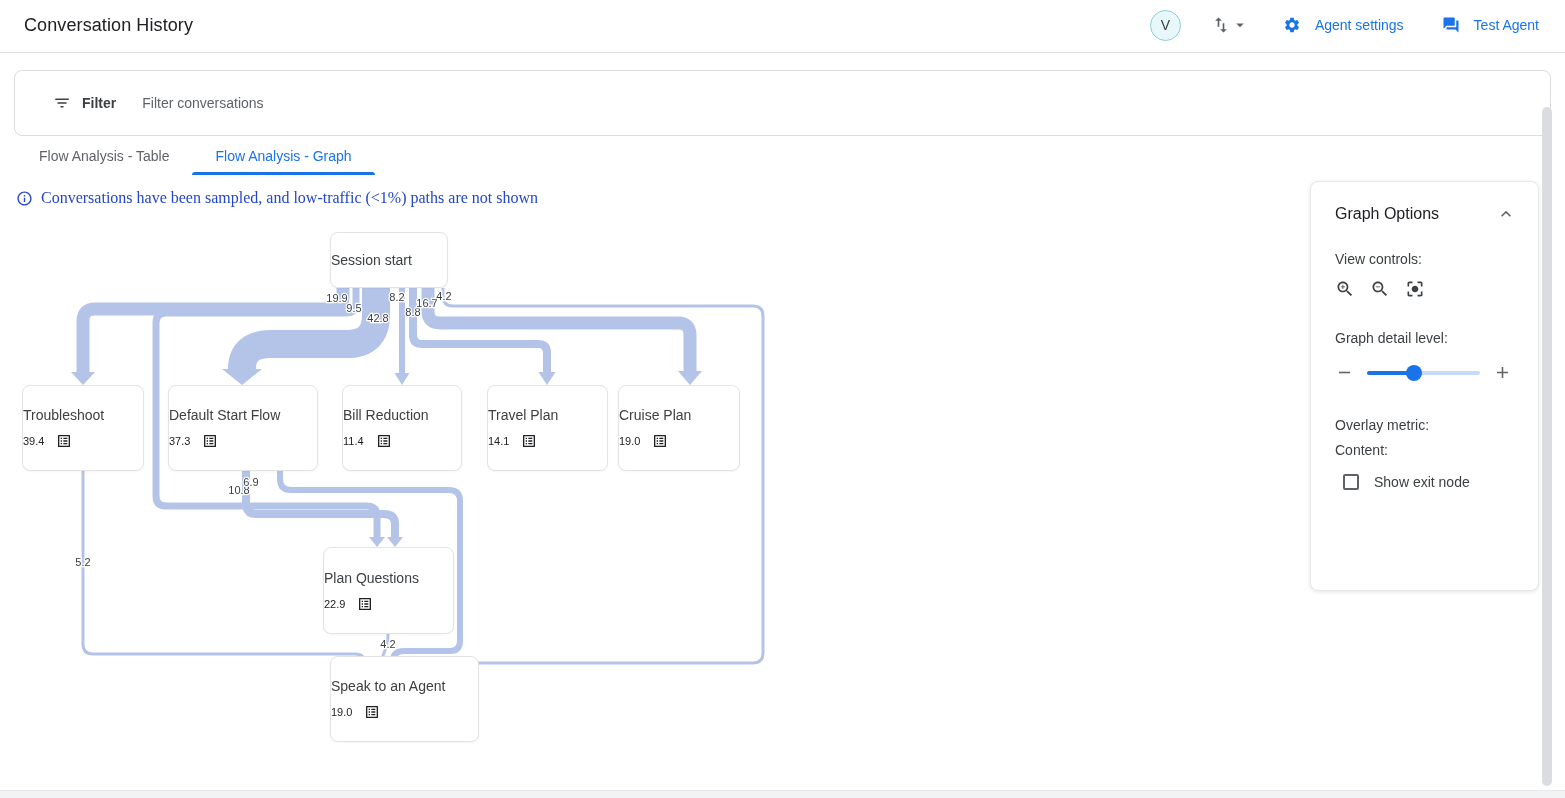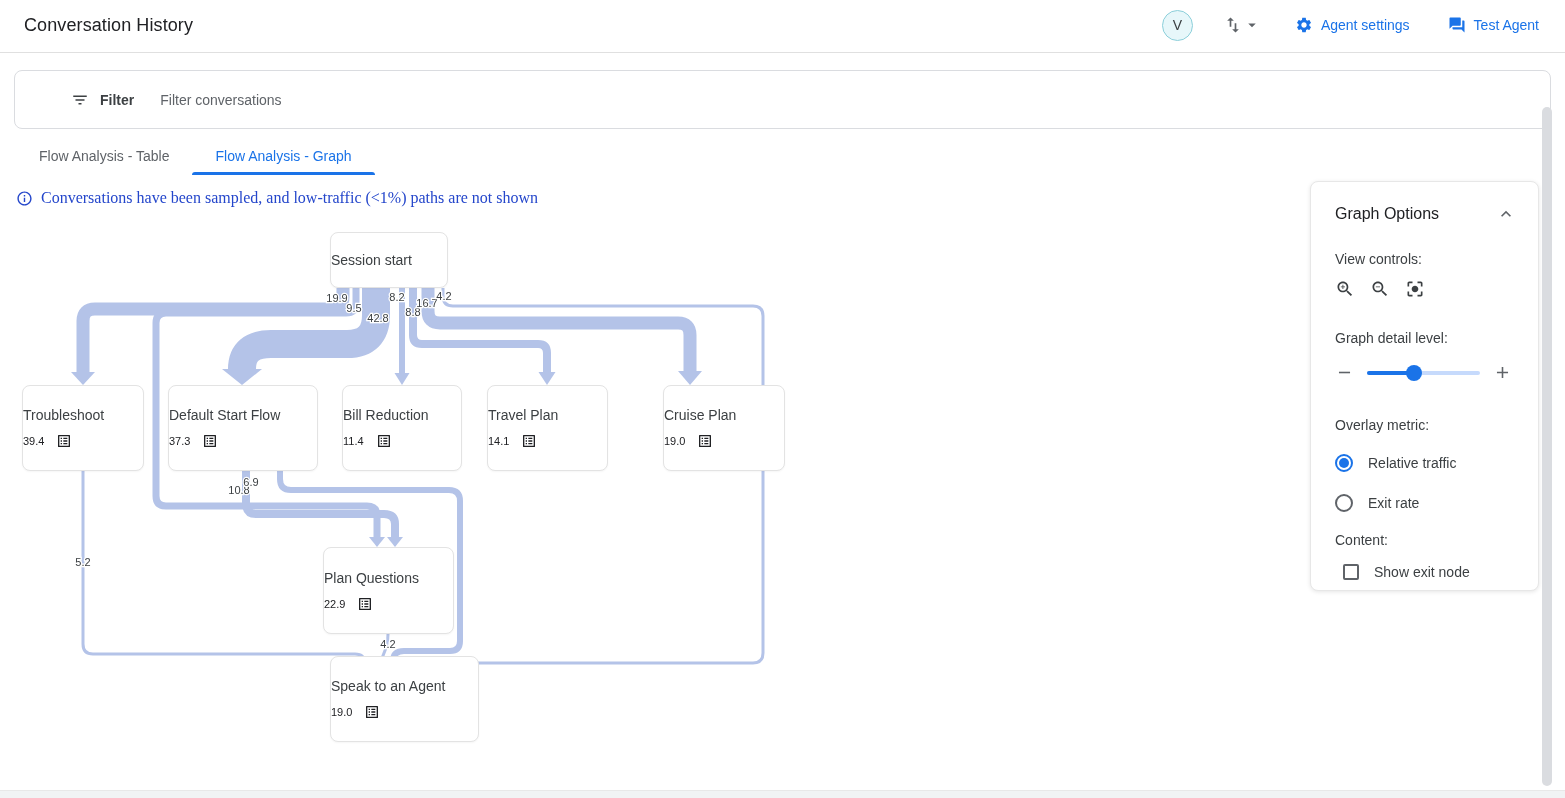--- a/index.html
+++ b/index.html
@@ -20,31 +20,31 @@
   .header-spacer { flex:1; }
   .avatar {
     width:31px; height:31px; border-radius:50%; background:#e7f7fa;
     border:1px solid #8ccfda; display:flex; align-items:center; justify-content:center;
     font-size:14px; color:#3c4043; margin-right:30px;
   }
   .sort-button { display:flex; align-items:center; color:#5f6368; margin-right:34px; cursor:pointer; }
   .sort-button .icon svg { width:20px; height:20px; }
   .sort-button .caret svg { width:18px; height:18px; }
   .header-link {
-    display:flex; align-items:center; gap:8px; color:#1a73e8; font-size:14px;
+    display:flex; align-items:center; gap:14px; color:#1a73e8; font-size:14px;
     font-weight:500; cursor:pointer;
   }
   .header-link .icon svg { width:18px; height:18px; }
   .header-link + .header-link { margin-left:38px; }
 
   
   .filter-bar {
-    position:absolute; top:70px; left:14px; width:1537px; height:59px;
+    position:absolute; top:70px; left:14px; width:1537px; height:66px;
     border:1px solid #dadce0; border-radius:8px; display:flex; align-items:center;
-    padding-left:56px; background:#fff; z-index:5;
+    padding-left:38px; background:#fff; z-index:5;
   }
   .filter-bar .icon svg { width:18px; height:18px; color:#3c4043; }
   .filter-label { font-size:14px; font-weight:700; color:#3c4043; margin-left:11px; }
   .filter-placeholder { font-size:14px; color:#5f6368; margin-left:26px; }
 
   
   .tabs { position:absolute; top:136px; left:16px; height:39px; display:flex; z-index:5; }
   .tab {
     padding:0 23px; display:flex; align-items:center; font-size:14px; font-weight:500;
     color:#5f6368; position:relative; cursor:pointer; white-space:nowrap;
@@ -268,21 +268,21 @@
       <div class="node-title">Travel Plan</div>
       <div class="node-value-row">
         <span class="node-value">14.1</span>
         <span class="node-icon icon">
           <svg viewBox="0 0 24 24">
             <path d="M11 7h6v2h-6zm0 4h6v2h-6zm0 4h6v2h-6zM7 7h2v2H7zm0 4h2v2H7zm0 4h2v2H7zM20.1 3H3.9c-.5 0-.9.4-.9.9v16.2c0 .4.4.9.9.9h16.2c.4 0 .9-.5.9-.9V3.9c0-.5-.5-.9-.9-.9zM19 19H5V5h14v14z" fill="currentColor"></path>
           </svg>
         </span>
       </div>
     </div>
-    <div class="flow-node" style="left: 663px; top: 385px; width: 122px; height: 86px;">
+    <div class="flow-node" style="left: 618px; top: 385px; width: 122px; height: 86px;">
       <div class="node-title">Cruise Plan</div>
       <div class="node-value-row">
         <span class="node-value">19.0</span>
         <span class="node-icon icon">
           <svg viewBox="0 0 24 24">
             <path d="M11 7h6v2h-6zm0 4h6v2h-6zm0 4h6v2h-6zM7 7h2v2H7zm0 4h2v2H7zm0 4h2v2H7zM20.1 3H3.9c-.5 0-.9.4-.9.9v16.2c0 .4.4.9.9.9h16.2c.4 0 .9-.5.9-.9V3.9c0-.5-.5-.9-.9-.9zM19 19H5V5h14v14z" fill="currentColor"></path>
           </svg>
         </span>
       </div>
     </div>
@@ -351,30 +351,20 @@
       <div class="slider-thumb" style="left: 42%;"></div>
     </div>
     <span class="icon">
         <svg viewBox="0 0 24 24">
           <path d="M19 13h-6v6h-2v-6H5v-2h6V5h2v6h6v2z" fill="currentColor"></path>
         </svg>
       </span>
   </div>
 
   <div class="panel-label lbl-overlay">Overlay metric:</div>
-  <div id="overlay-options">
-      <div class="radio-row">
-        <span class="radio checked"></span>
-        <span class="radio-label">Relative traffic</span>
-      </div>
-      <div class="radio-row">
-        <span class="radio"></span>
-        <span class="radio-label">Exit rate</span>
-      </div>
-    </div>
 
   <div class="panel-label lbl-content">Content:</div>
   <div id="content-options">
       <div class="check-row">
         <span class="checkbox"></span>
         <span class="check-label">Show exit node</span>
       </div>
     </div>
 </aside>
 

